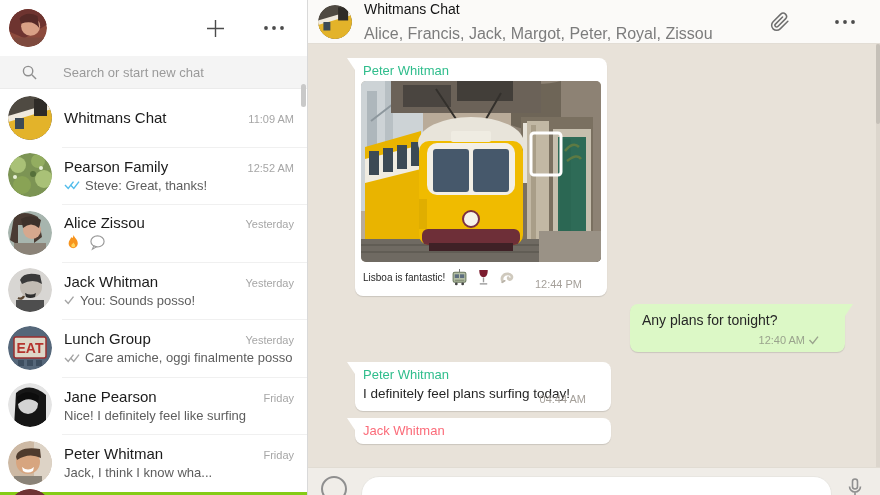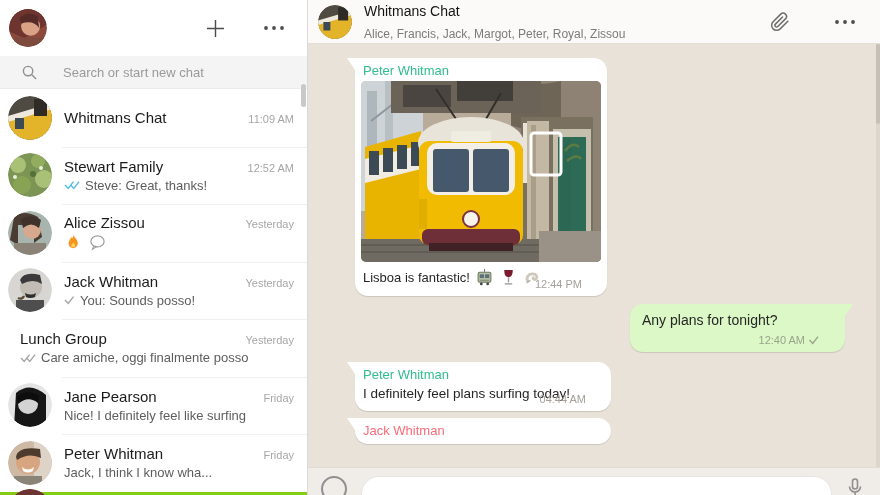--- a/index.html
+++ b/index.html
@@ -29,35 +29,35 @@
   .tick { flex:none; }
   .sb-thumb { position:absolute; right:1px; top:84px; width:5px; height:23px; background:#c9c9c9; border-radius:3px; cursor:pointer; }
   .partial-avatar { position:absolute; left:8px; top:489px; width:44px; height:44px; border-radius:50%; overflow:hidden; }
 
   
   .chat { flex:1; display:flex; flex-direction:column; background:#e8e2d9; position:relative; min-width:0; }
   .chat-header { height:44px; background:#fbfaf8; border-bottom:1px solid #e2ddd5; display:flex; align-items:center; padding:0 22px 0 10px; flex:none; }
   .ch-avatar { width:34px; height:34px; border-radius:50%; overflow:hidden; flex:none; cursor:pointer; }
   .ch-titles { margin-left:12px; min-width:0; }
   .ch-title { font-size:14px; color:#141414; }
-  .ch-sub { font-size:12px; color:#7c7c7c; margin-top:8px; white-space:nowrap; }
+  .ch-sub { font-size:16px; color:#7c7c7c; margin-top:8px; white-space:nowrap; }
   .ch-actions { margin-left:auto; display:flex; align-items:center; gap:40px; }
 
   .messages { flex:1; position:relative; display:flex; flex-direction:column; align-items:flex-start; padding-top:14px; overflow:hidden; }
-  .msg { position:relative; background:#fff; border-radius:13px; box-shadow:0 1px 1px rgba(0,0,0,.13); }
+  .msg { position:relative; background:#fff; border-radius:8px; box-shadow:0 1px 1px rgba(0,0,0,.13); }
   .msg.in { margin-left:47px; border-top-left-radius:0; }
   .msg.in::before { content:""; position:absolute; top:0; left:-8px; border-top:0; border-right:8px solid #fff; border-bottom:12px solid transparent; }
   .msg.out { background:#dcf8c6; align-self:flex-end; margin-right:35px; border-top-right-radius:0; }
   .msg.out::before { content:""; position:absolute; top:0; right:-8px; border-top:0; border-left:8px solid #dcf8c6; border-bottom:12px solid transparent; }
   .sender { font-size:13px; line-height:15px; padding:5px 8px 3px; }
   .sender.green { color:#2fbd8c; }
   .sender.pink  { color:#fb6b79; }
   .msg-img-wrap { padding:0 6px; }
   .photo { width:240px; height:181px; border-radius:5px; display:block; }
-  .caption-row { padding:7px 8px 8px; font-size:13px; color:#262626; display:flex; align-items:center; gap:5px; }
+  .caption-row { padding:7px 8px 8px; font-size:10px; color:#262626; display:flex; align-items:center; gap:5px; }
   .msg-text { font-size:13.5px; color:#262626; line-height:17px; padding:0 8px 6px; }
   .msg-time { position:absolute; right:25px; bottom:6px; font-size:11px; color:#a5a09a; display:flex; align-items:center; gap:3px; white-space:nowrap; }
   .b1 { width:252px; margin-top:0; padding-bottom:2px; }
   .b-out { width:215px; margin-top:8px; padding:8px 12px 24px; font-size:14px; color:#262626; }
   .b-out .msg-time { color:#9aa38d;text-align:right; }
   .b2 { width:256px; margin-top:10px; padding-bottom:3px; }
   .b3 { width:256px; margin-top:7px; padding-bottom:3px; }
   .emoji { display:inline-flex; vertical-align:-3px; margin:0 1px; }
 
   .chat-scroll { position:absolute; right:0; top:44px; bottom:28px; width:4px; background:rgba(0,0,0,.05); cursor:pointer; }
@@ -158,21 +158,21 @@
                 <circle cx="36" cy="26" r="9" fill="#a9c177"></circle>
                 <circle cx="14" cy="32" r="9" fill="#89a355"></circle>
                 <circle cx="25" cy="21" r="3" fill="#55703a"></circle>
                 <circle cx="7" cy="24" r="2" fill="#e8f0d8"></circle>
                 <circle cx="33" cy="15" r="2" fill="#e8f0d8"></circle>
               </g>
             </svg>
         </div>
         <div class="row-main">
           <div class="row-top">
-              <span class="row-name">Stewart Family</span>
+              <span class="row-name">Pearson Family</span>
               <span class="row-time">12:52 AM</span>
             </div>
           <div class="row-preview">
             <svg class="tick" width="16" height="10" viewBox="0 0 16 10">
                 <path d="M1 5l3.2 3.4L9.5 1.6" stroke="#53bdeb" stroke-width="1.4" fill="none"></path>
                 <path d="M6.6 5l3.2 3.4L15 1.6" stroke="#53bdeb" stroke-width="1.4" fill="none"></path>
               </svg>
             <span>Steve: Great, thanks!</span>
           </div>
         </div>
@@ -240,20 +240,37 @@
           <div class="row-preview">
             <svg class="tick" width="11" height="10" viewBox="0 0 11 10">
                 <path d="M1 5l3.2 3.4L9.5 1.6" stroke="#a5a5a5" stroke-width="1.4" fill="none"></path>
               </svg>
             <span>You: Sounds posso!</span>
           </div>
         </div>
       </div>
 
       <div class="row">
+        <div class="row-avatar">
+          <svg viewBox="0 0 44 44" width="44" height="44">
+              <defs>
+                <clipPath id="cp5">
+                  <circle cx="22" cy="22" r="22"></circle>
+                </clipPath>
+              </defs>
+              <g clip-path="url(#cp5)">
+                <rect width="44" height="44" fill="#55677a"></rect>
+                <rect x="6" y="11" width="32" height="21" rx="2" fill="#ded7c8" stroke="#9c2f2f" stroke-width="1.5"></rect>
+                <text x="22" y="27" text-anchor="middle" font-family="Liberation Sans, sans-serif" font-size="14" font-weight="bold" fill="#b5332d">EAT</text>
+                <rect x="10" y="34" width="6" height="6" fill="#3d4e60"></rect>
+                <rect x="19" y="34" width="6" height="6" fill="#3d4e60"></rect>
+                <rect x="28" y="34" width="6" height="6" fill="#3d4e60"></rect>
+              </g>
+            </svg>
+        </div>
         <div class="row-main">
           <div class="row-top">
               <span class="row-name">Lunch Group</span>
               <span class="row-time">Yesterday</span>
             </div>
           <div class="row-preview">
             <svg class="tick" width="16" height="10" viewBox="0 0 16 10">
                 <path d="M1 5l3.2 3.4L9.5 1.6" stroke="#a5a5a5" stroke-width="1.4" fill="none"></path>
                 <path d="M6.6 5l3.2 3.4L15 1.6" stroke="#a5a5a5" stroke-width="1.4" fill="none"></path>
               </svg>

